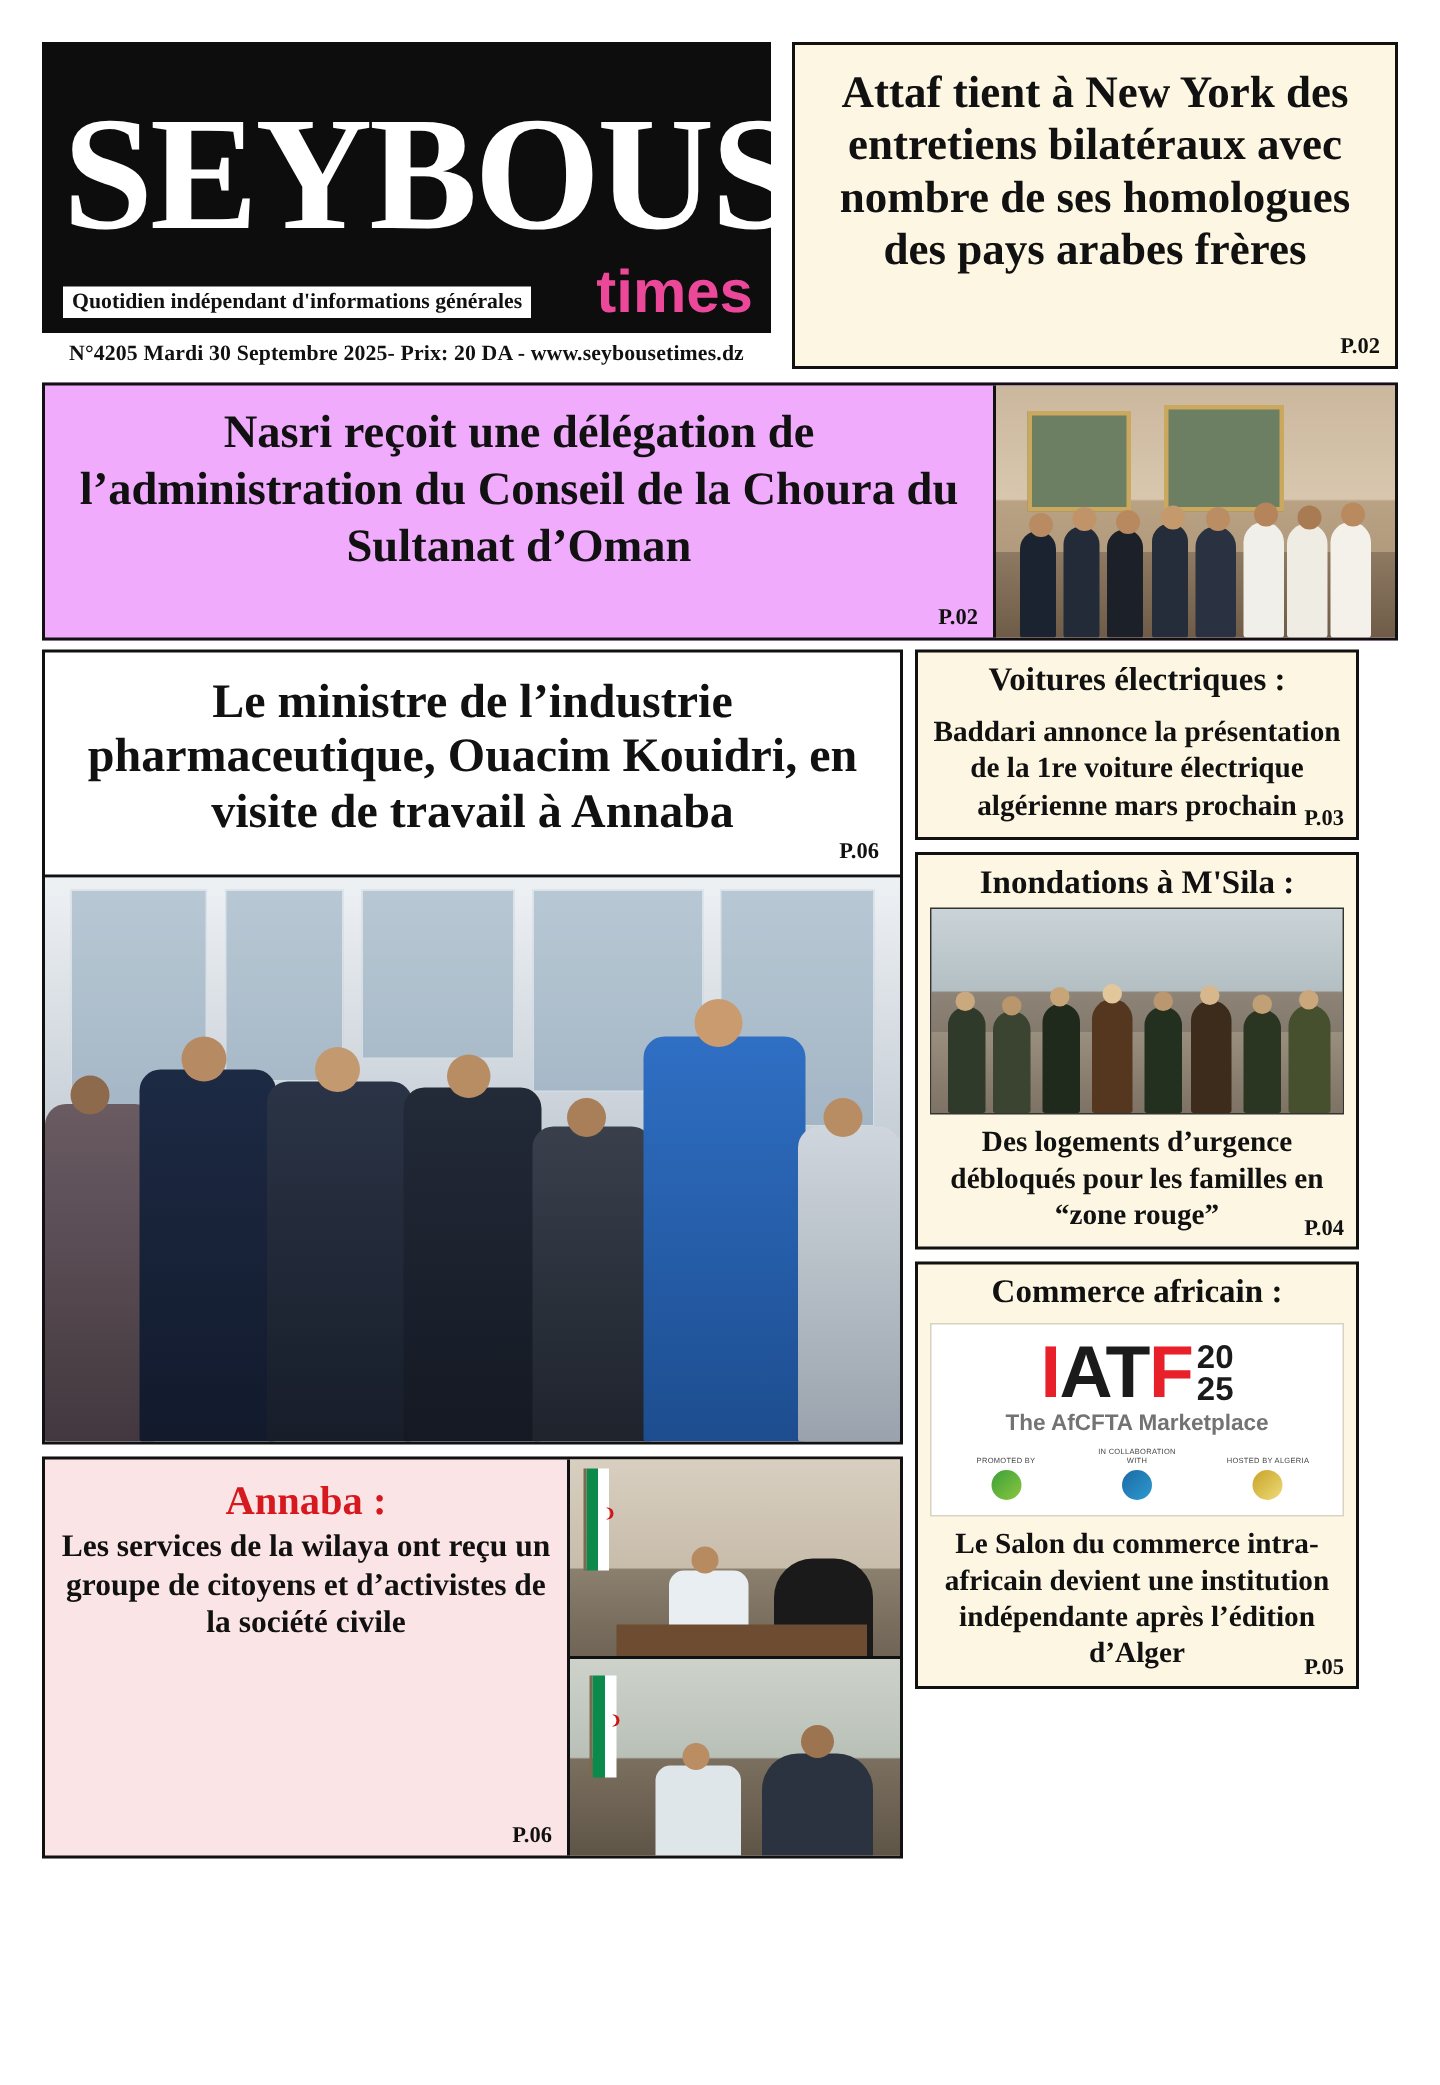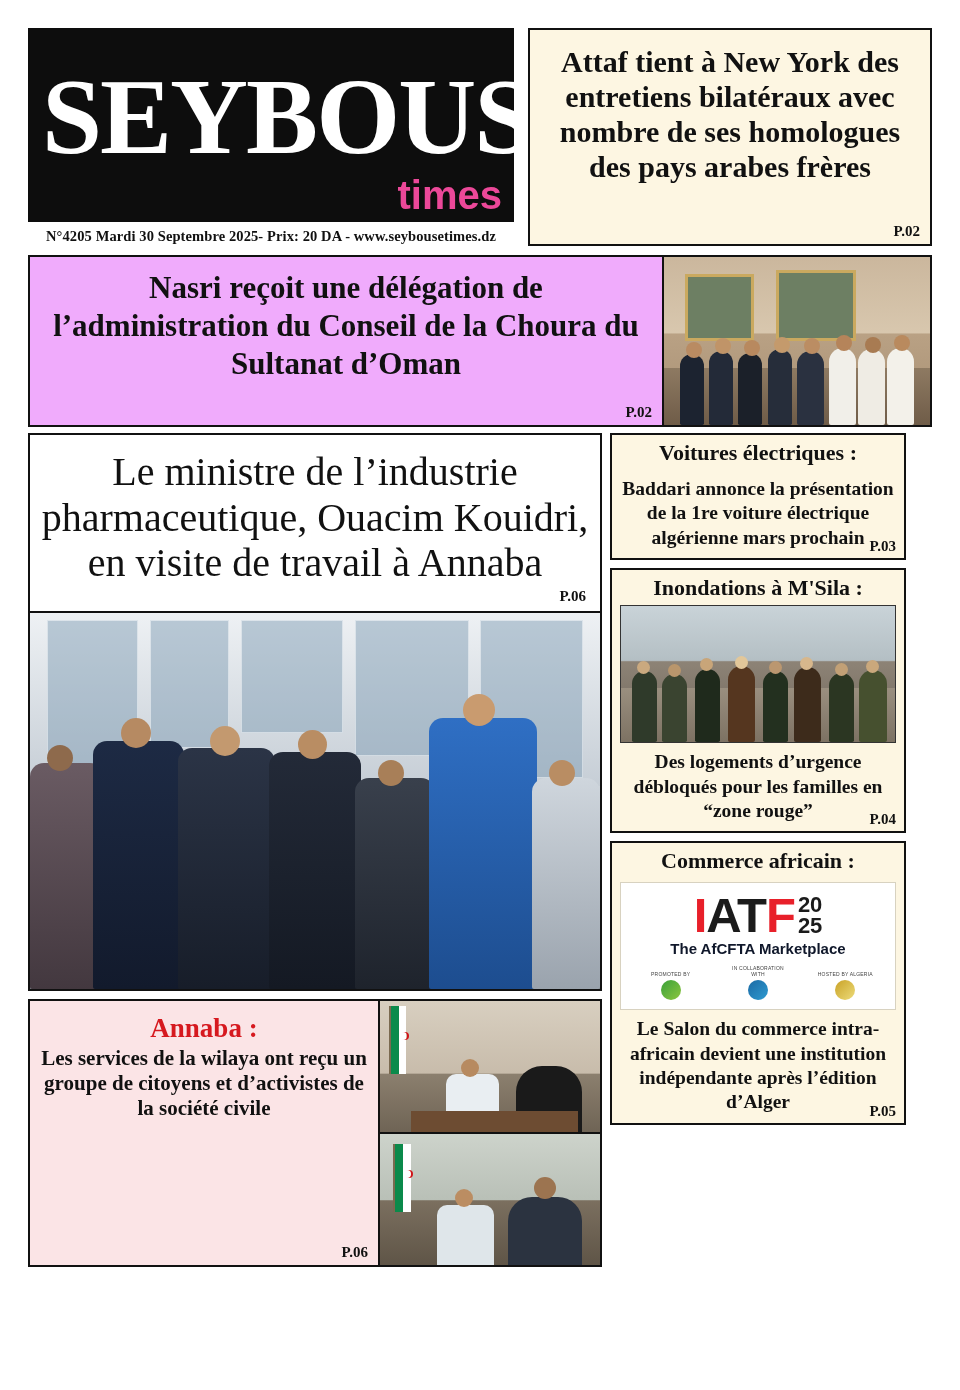--- a/index.html
+++ b/index.html
@@ -118,24 +118,24 @@
   .col-left { width:574px; }
   .col-right { width:296px; }
 
   .lead {
     border:2px solid #111;
     background:#ffffff;
     padding:10px 10px 0 10px;
   }
   .lead h1 {
     margin:4px 0 2px 0;
-    font-size:40px;
+    font-size:32px;
     line-height:1.14;
     text-align:center;
-    font-weight:normal;
+    font-weight:bold;
   }
   .lead .pageref-inline { margin:2px 4px 6px 0; }
   .lead-photo {
     height:378px;
     background:#8e8e92;
     position:relative;
     overflow:hidden;
     margin:0 -10px;
     border-top:2px solid #111;
   }
@@ -236,21 +236,21 @@
     line-height:0.95;
     color:#1b1b1b;
     margin-left:3px;
     text-align:left;
   }
   .iatf-sub {
     font-family:"Liberation Sans", sans-serif;
     font-weight:bold;
     font-size:15px;
     margin-top:2px;
-    color:#0f172a;
+    color:#737373;
   }
   .iatf-partners {
     margin-top:8px;
     display:flex;
     justify-content:space-around;
     align-items:flex-end;
     font-family:"Liberation Sans", sans-serif;
     font-size:5px;
     color:#444;
   }
@@ -293,20 +293,21 @@
 </head>
 <body>
 
 <div class="page">
 
   <div class="masthead-row">
 
     <div class="masthead">
       <div class="logo-box">
         <div class="logo-word">SEYBOUSE</div>
+        <div class="logo-tagline">Quotidien indépendant d'informations générales</div>
         <div class="logo-times">times</div>
       </div>
       <div class="issue-line">N°4205 Mardi 30 Septembre 2025- Prix: 20 DA - www.seybousetimes.dz</div>
     </div>
 
     <div class="top-right">
       <h2>Attaf tient à New York des entretiens bilatéraux avec nombre de ses homologues des pays arabes frères</h2>
       <span class="pageref">P.02</span>
     </div>
   </div>

